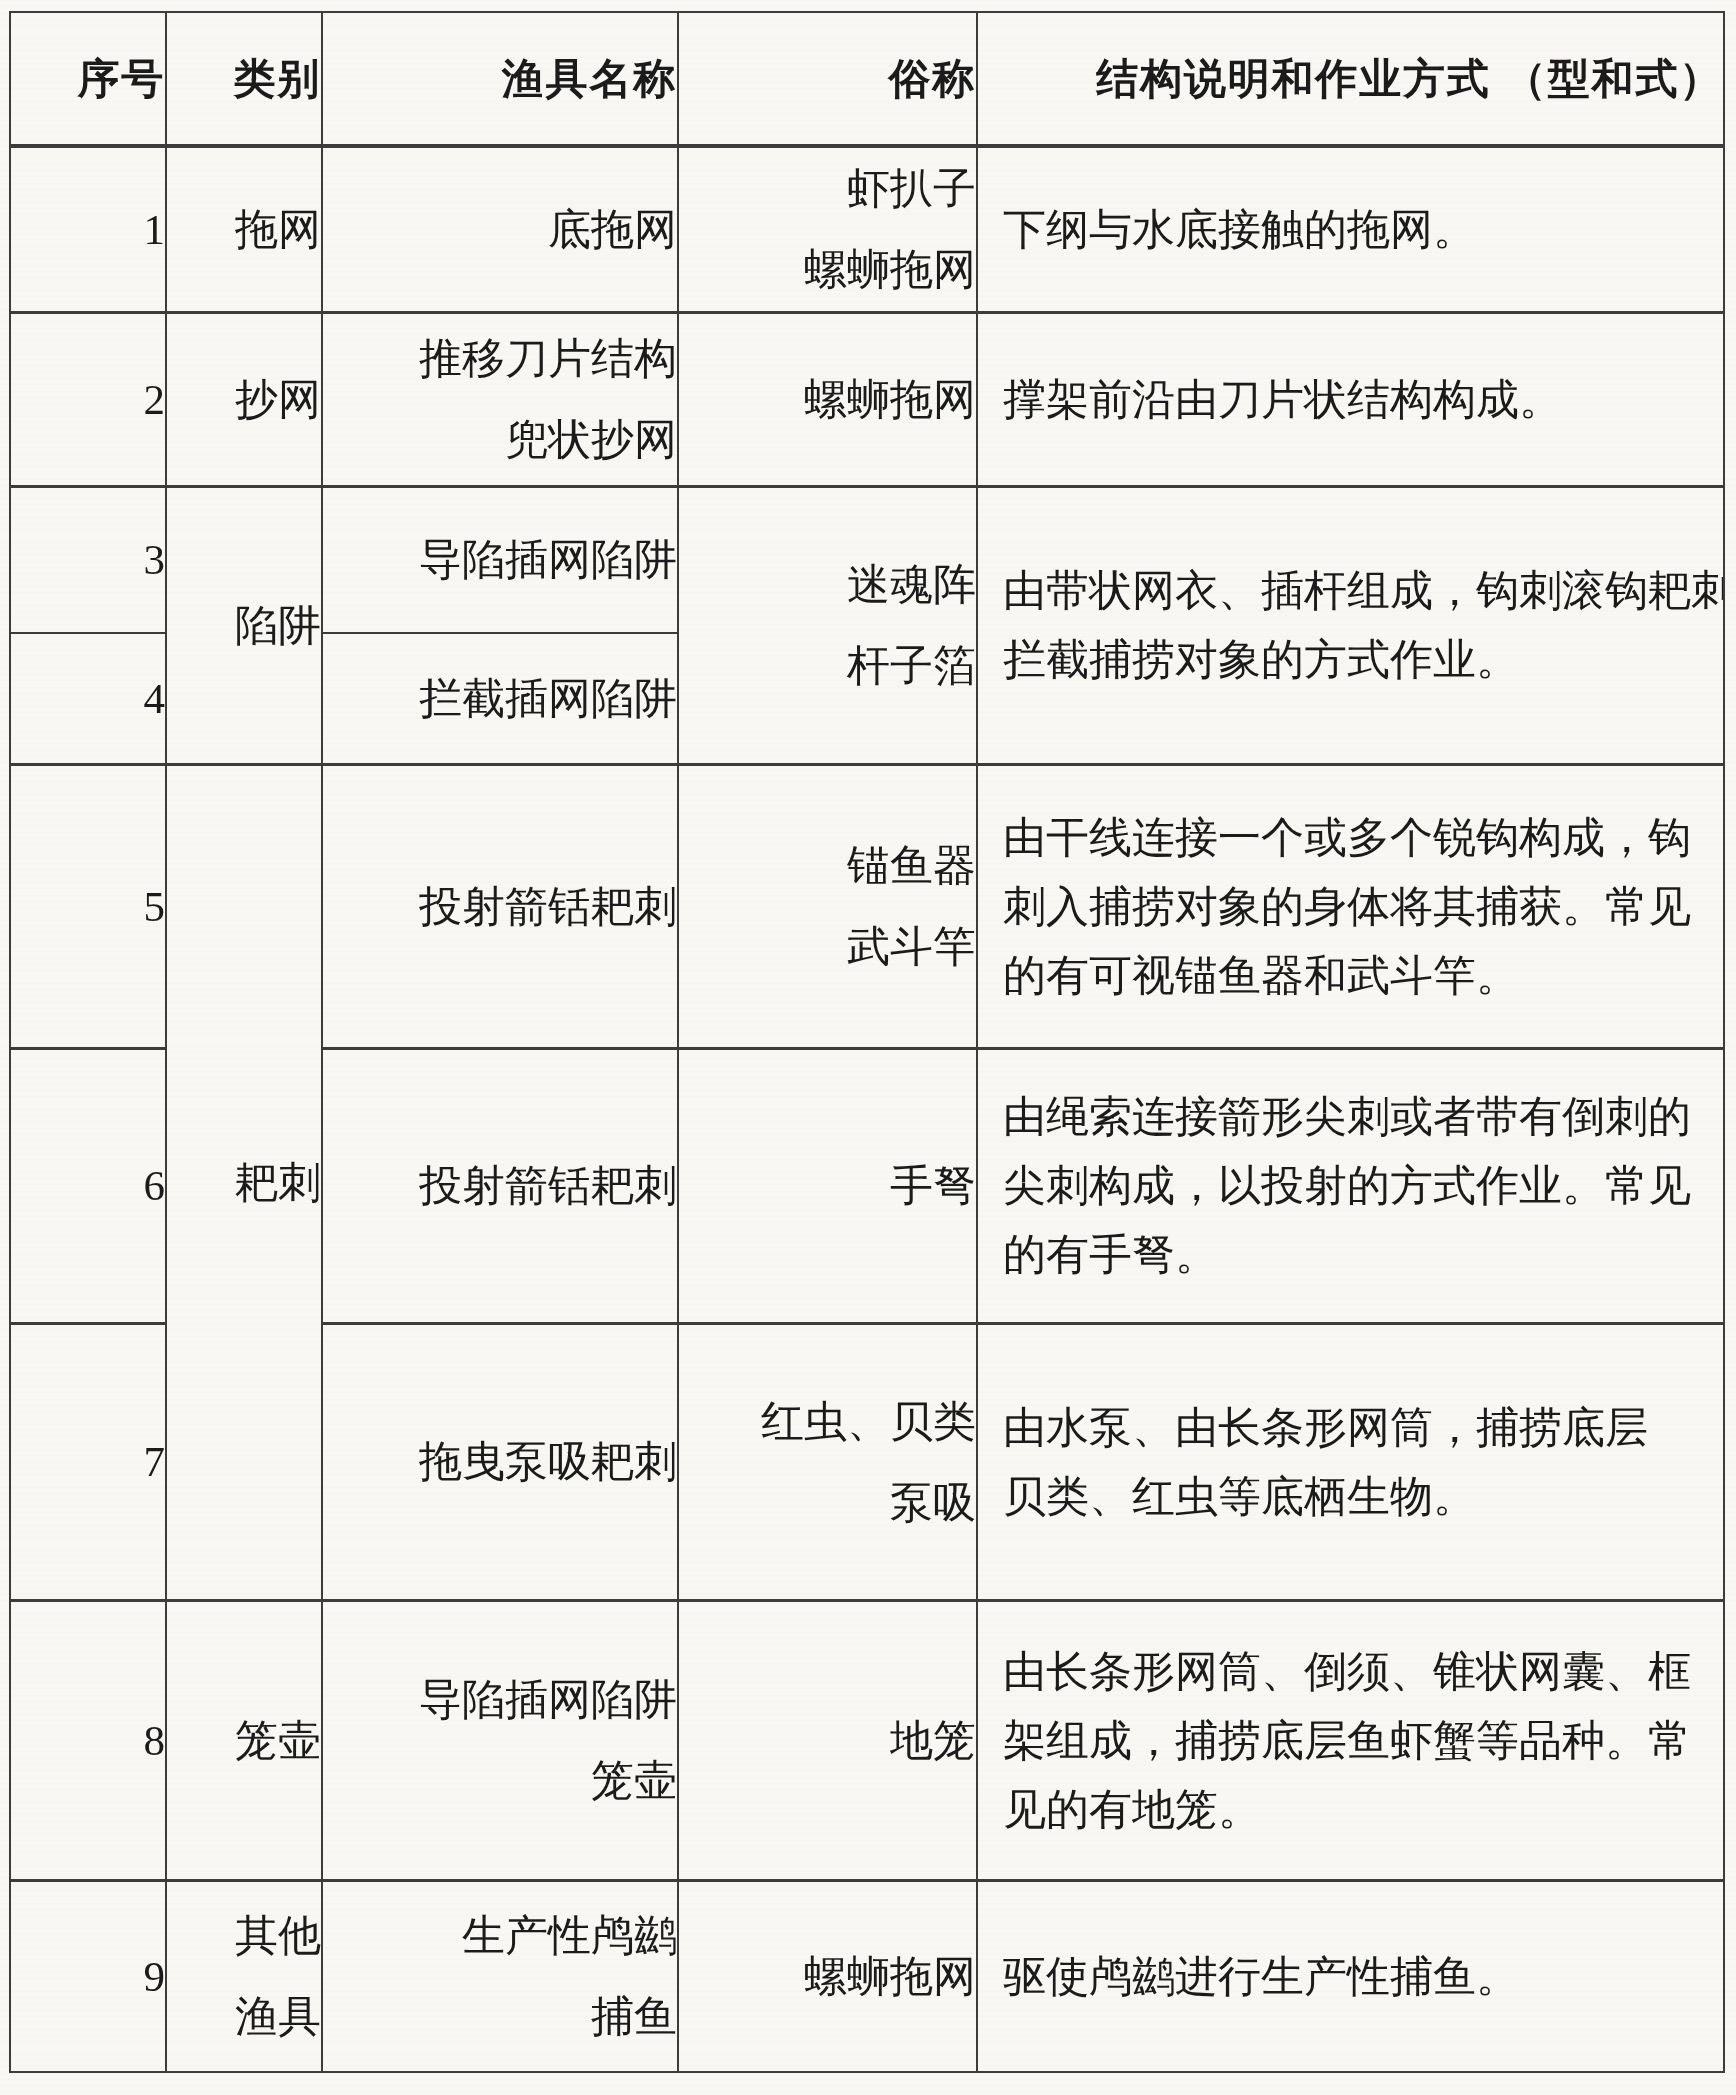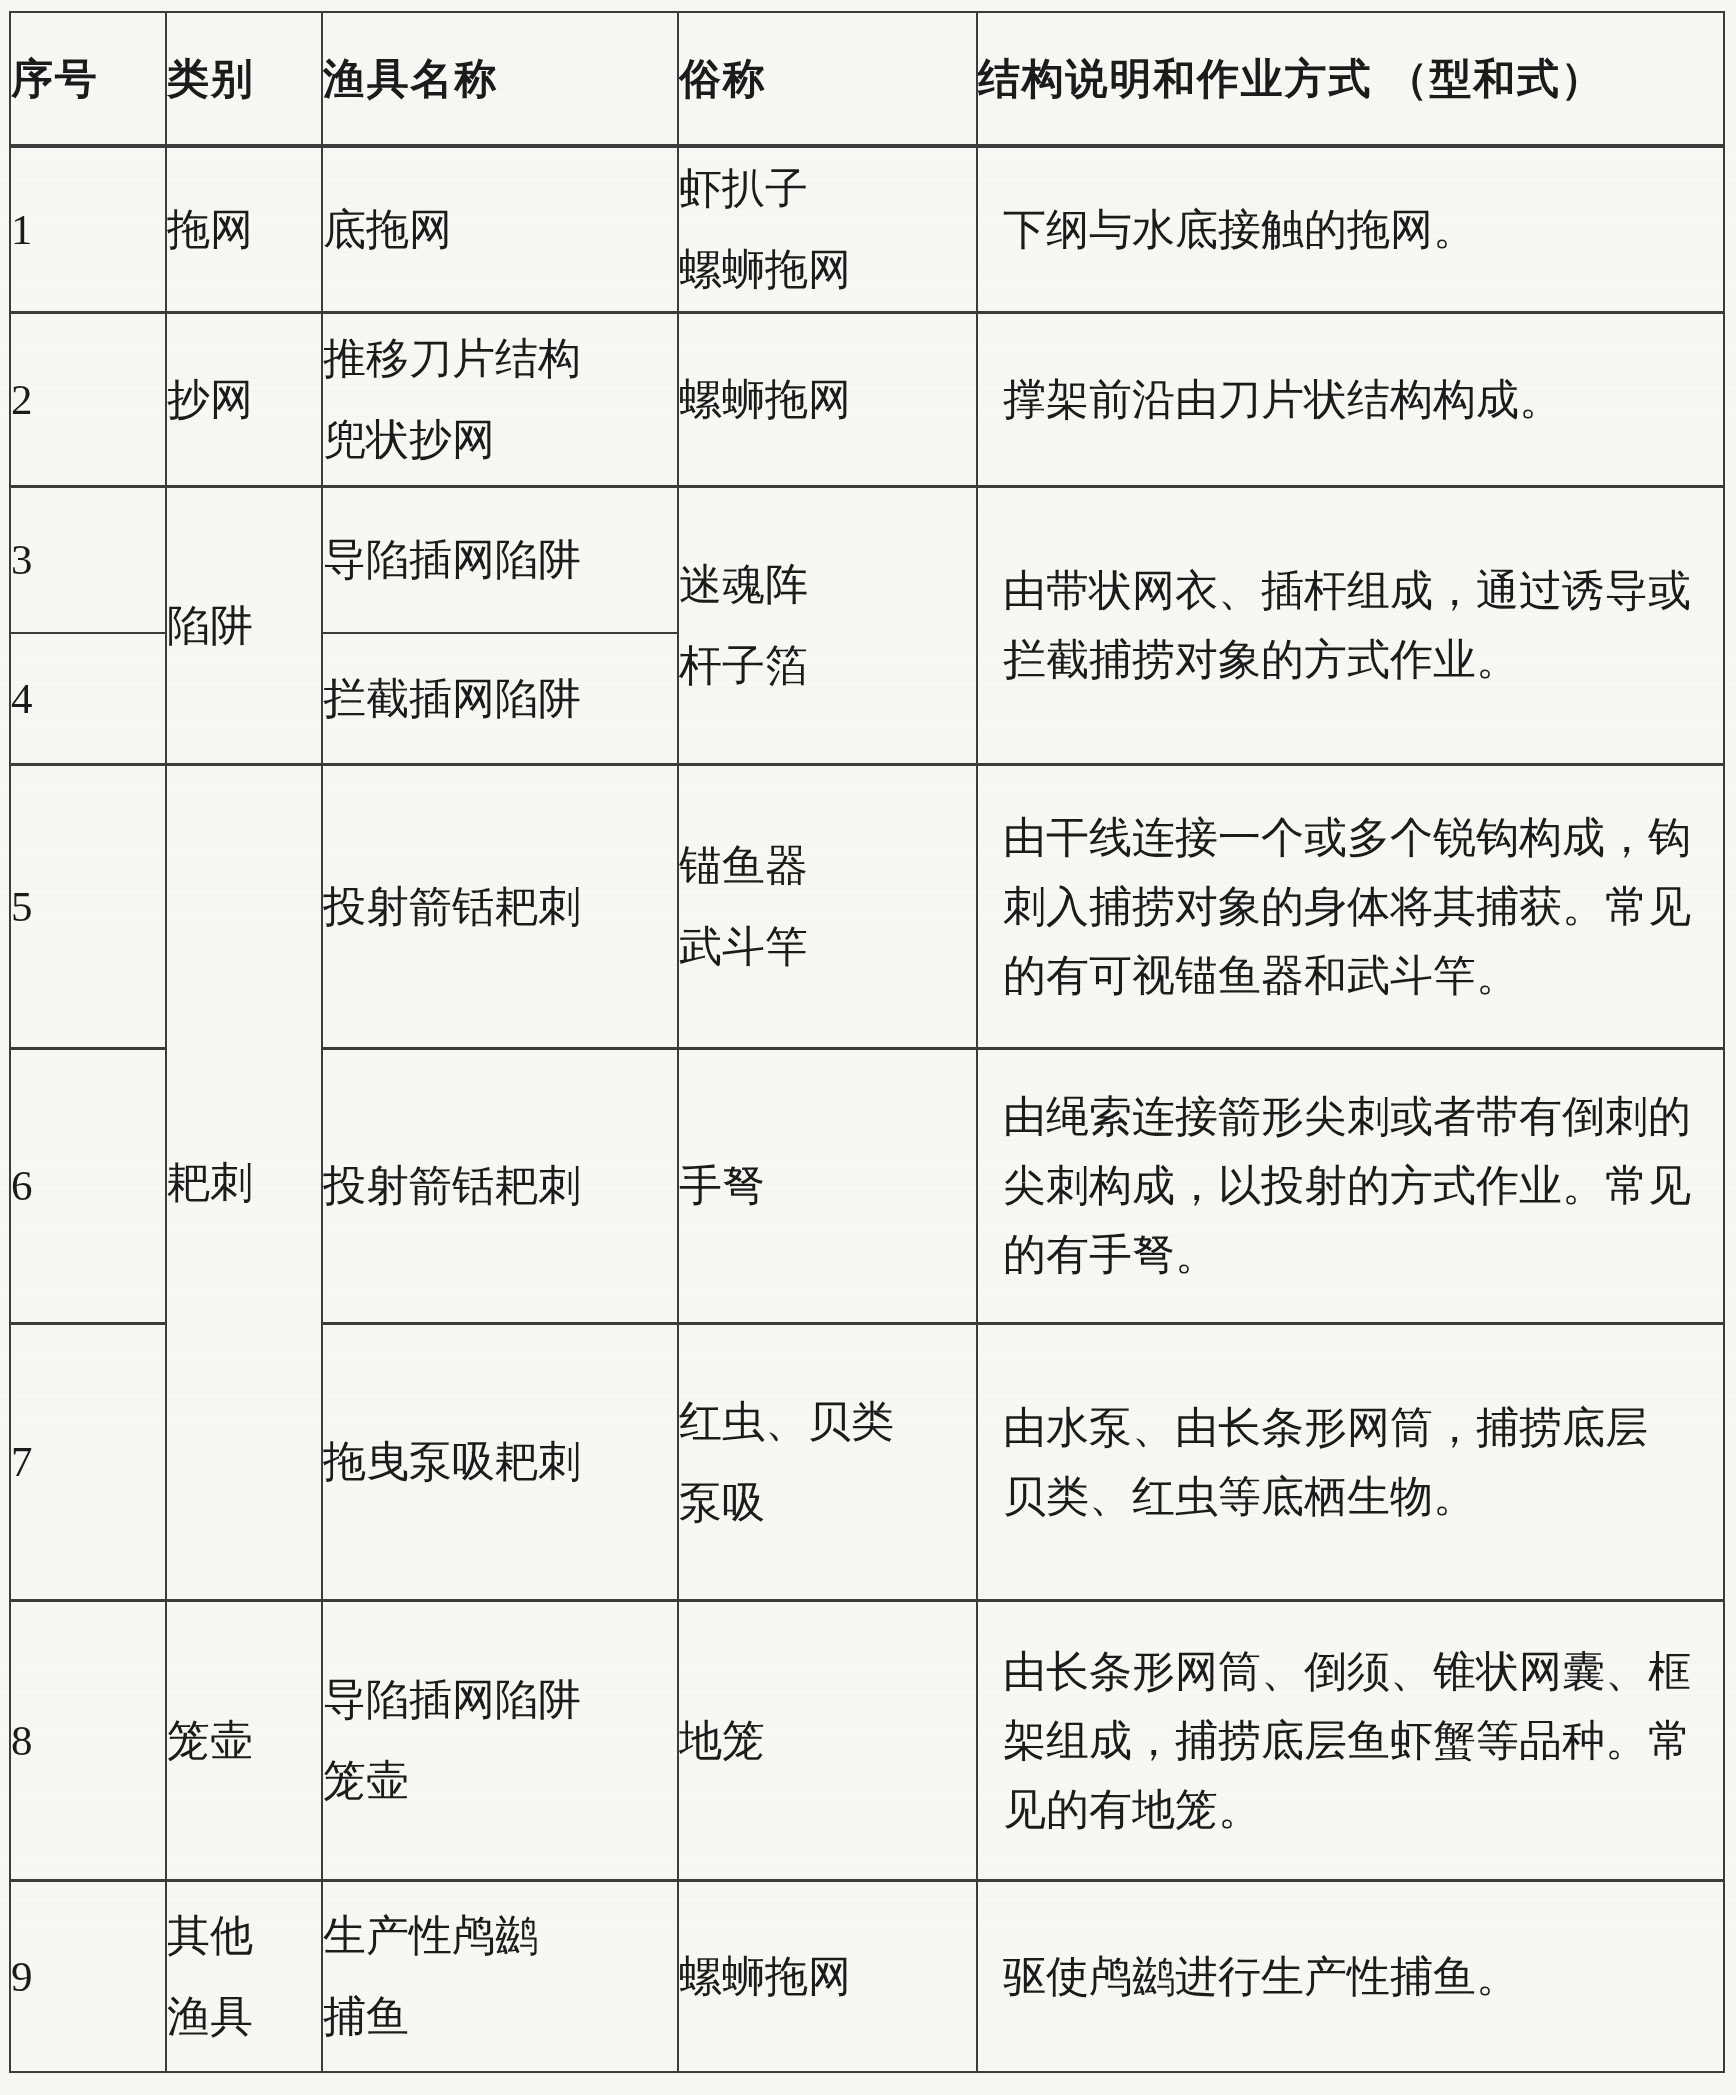--- a/index.html
+++ b/index.html
@@ -16,21 +16,21 @@
     position:absolute; left:9px; top:11px;
     width:1715px;
     border-collapse:collapse;
     table-layout:fixed;
     border:2.7px solid #3c3c3c;
   }
   td,th{
     border:2.7px solid #3c3c3c;
     padding:0;
     vertical-align:middle;
-    text-align:left;
+    text-align:right;
     font-size:43px;
     font-weight:normal;
     line-height:81px;
     white-space:pre;
     overflow:hidden;
   }
   tr.hd th{
     font-family:"Liberation Sans","DejaVu Sans",sans-serif;
     font-weight:700;
     font-size:42px;
@@ -85,21 +85,21 @@
     <td>螺蛳拖网</td>
     <td class="desc">撑架前沿由刀片状结构构成。</td>
   </tr>
 
   <tr class="bt4" style="height:147px">
     <td>3</td>
     <td rowspan="2">陷阱</td>
     <td>导陷插网陷阱</td>
     <td rowspan="2">迷魂阵
 杆子箔</td>
-    <td rowspan="2" class="desc">由带状网衣、插杆组成，通过诱导或
+    <td rowspan="2" class="desc">由带状网衣、插杆组成，钩刺滚钩耙刺
 拦截捕捞对象的方式作业。</td>
   </tr>
 
   <tr class="bt3" style="height:131px">
     <td>4</td>
     <td>拦截插网陷阱</td>
   </tr>
 
   <tr class="bt4" style="height:284px">
     <td>5</td>

